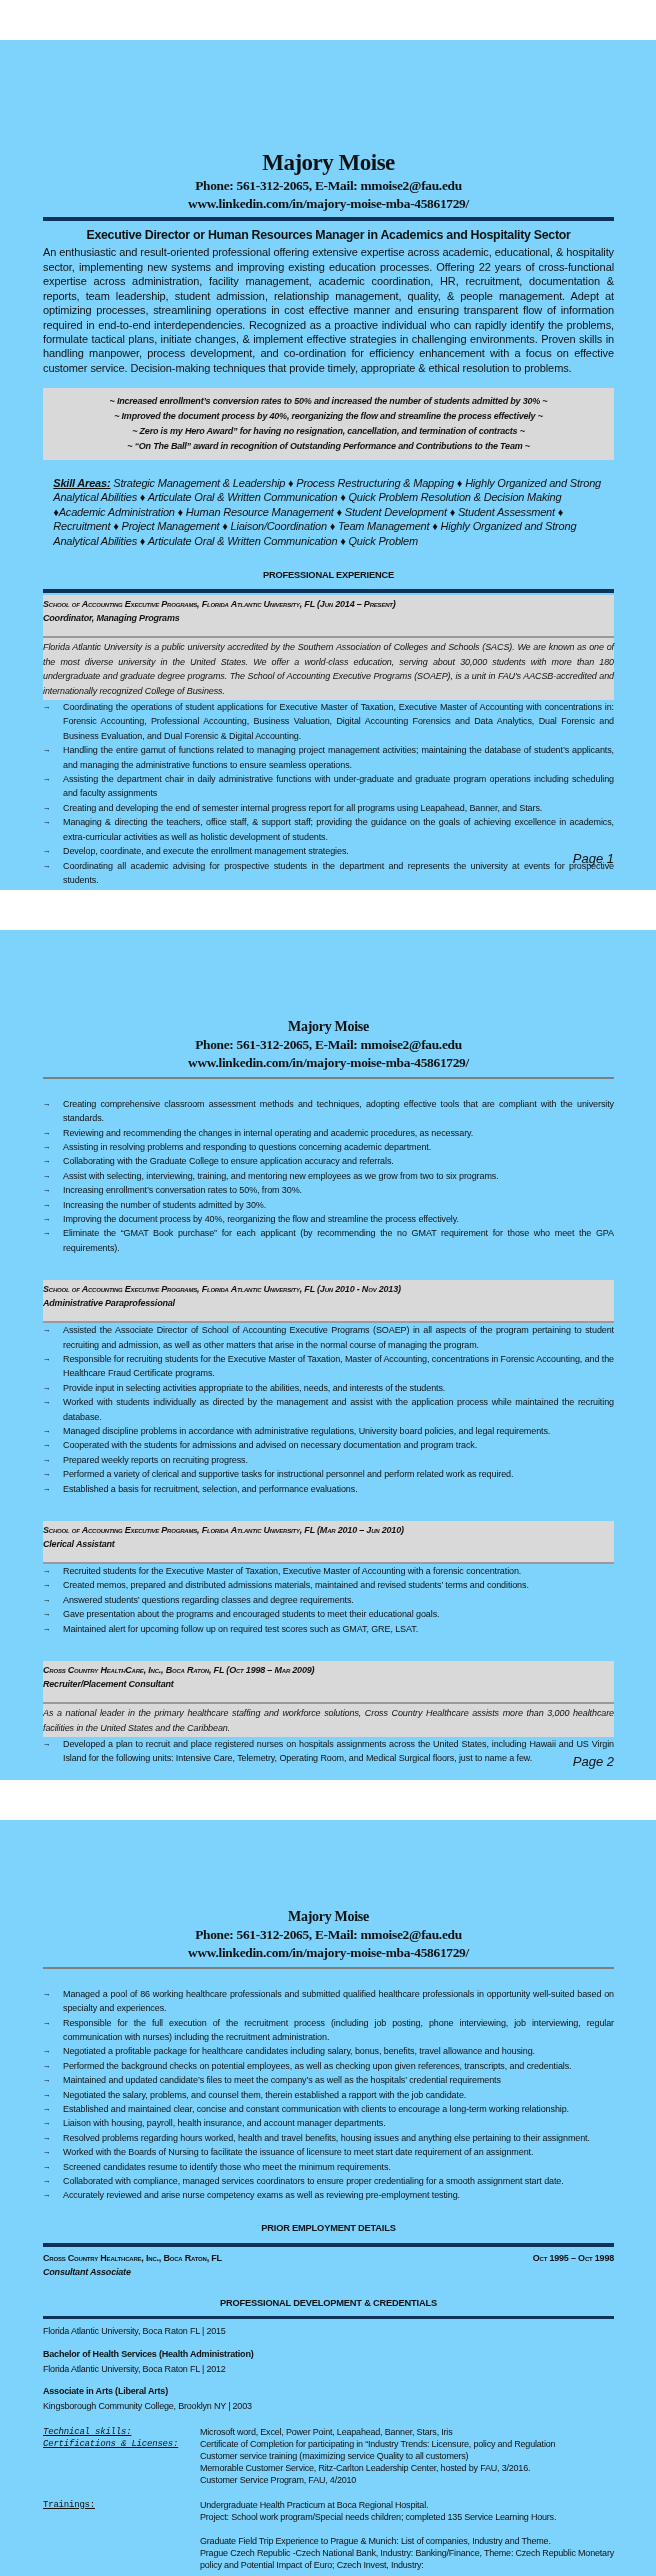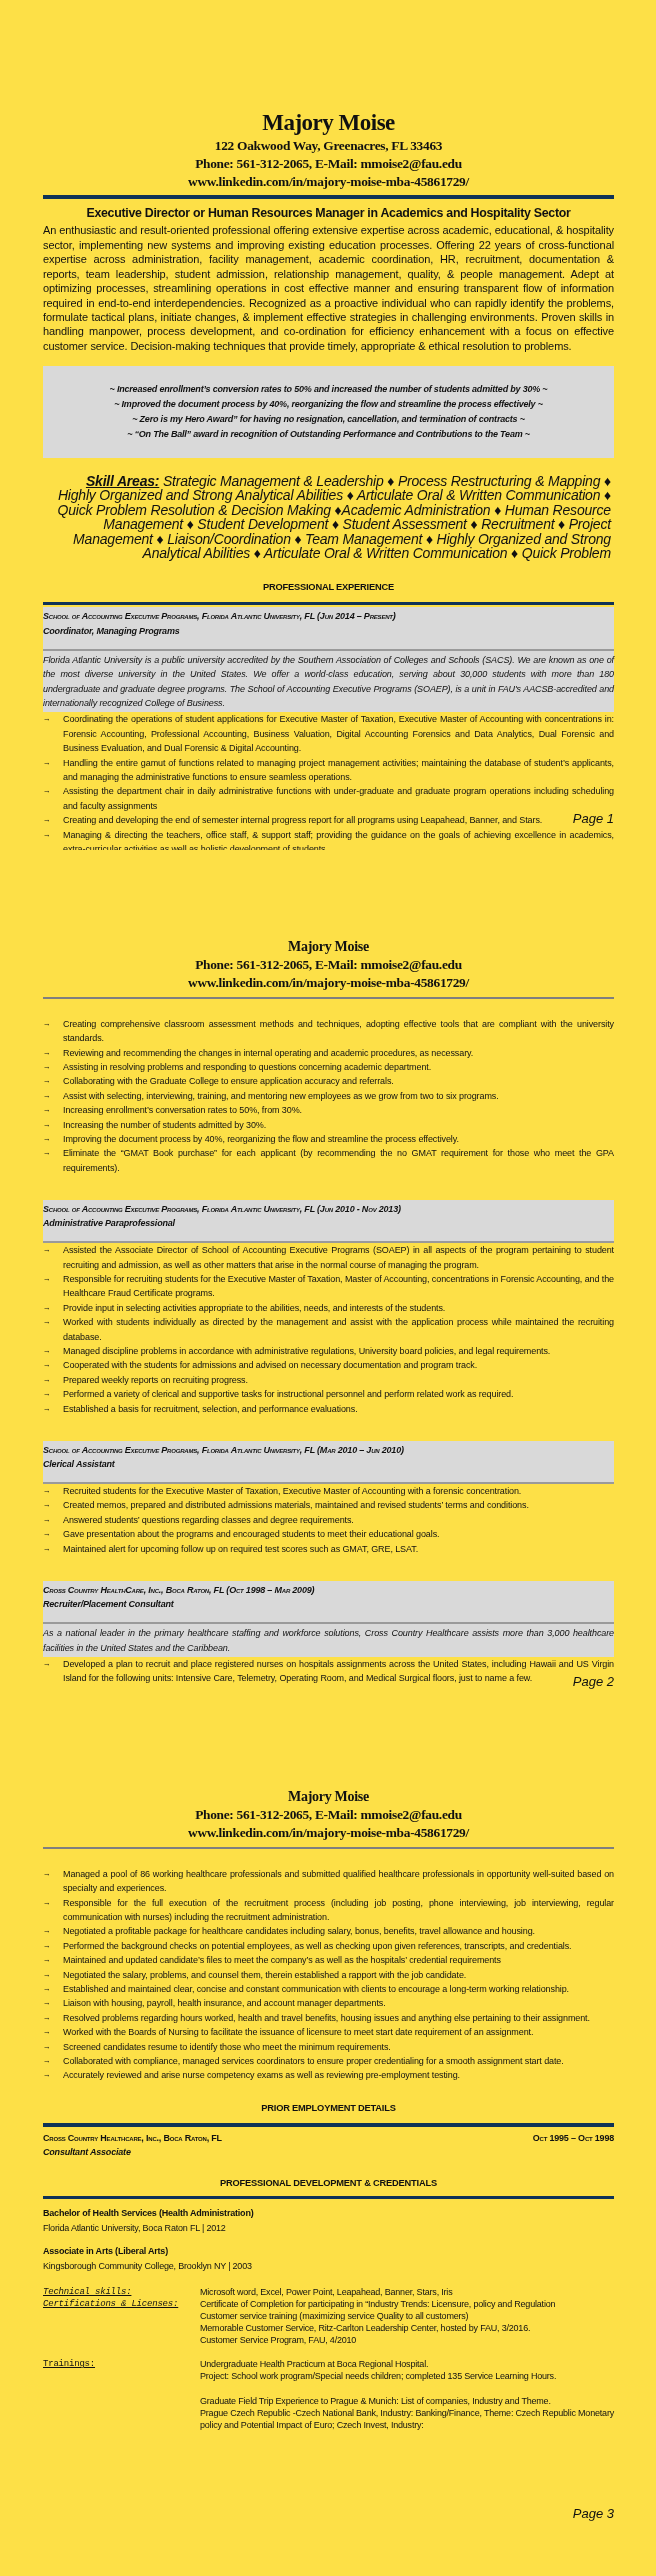--- a/index.html
+++ b/index.html
@@ -1,30 +1,30 @@
 <!DOCTYPE html>
 <html style="font-size:8.2px"><head>
 <meta charset="utf-8">
 <style>
   html, body { margin: 0; padding: 0; background: #ffffff; }
   body { width: 657px; font-family: "Liberation Sans", sans-serif; color: #111; }
-  .page { position: relative; width: 657px; height: 850px; box-sizing: border-box; padding: 0 43px; overflow: hidden; background: #fde047; }
+  .page { position: relative; width: 657px; height: 850px; box-sizing: border-box; padding: 0 43px; overflow: hidden; background: #7dd3fc; margin-top: 40px; }
   .page.first { padding-top: 108px; }
   .page.cont { padding-top: 88px; }
   .name-big { text-align: center; font-family: "Liberation Serif", serif; font-weight: bold; font-size: 23px; line-height: 29px; letter-spacing: -0.5px; }
   .contact-big { text-align: center; font-family: "Liberation Serif", serif; font-weight: bold; font-size: 13.4px; line-height: 18px; letter-spacing: -0.3px; }
   .name-small { text-align: center; font-family: "Liberation Serif", serif; font-weight: bold; font-size: 14px; line-height: 17.5px; letter-spacing: -0.3px; }
   .contact-small { text-align: center; font-family: "Liberation Serif", serif; font-weight: bold; font-size: 13.4px; line-height: 18.5px; letter-spacing: -0.3px; }
   .rule-navy { height: 3.6px; background: #0f3356; margin: 4.1px 0 0 0; }
   .rule-gray { height: 2.6px; background: #7f7f7f; margin: 4.1px 0 0 0; }
   .headline { text-align: center; font-weight: bold; font-size: 12.4px; line-height: 15.5px; margin-top: 7.2px; letter-spacing: -0.3px; }
   .summary { font-size: 11px; line-height: 14.4px; text-align: justify; margin-top: 2.1px; letter-spacing: -0.1px; }
-  .highlights { background: #d9d9d9; margin-top: 12.4px; padding: 16px 0; text-align: center; }
+  .highlights { background: #d9d9d9; margin-top: 12.4px; padding: 6px 0; text-align: center; }
   .highlights div { font-weight: bold; font-style: italic; font-size: 9px; line-height: 15px; letter-spacing: -0.2px; }
-  .skills { text-align: right; font-style: italic; font-size: 14px; line-height: 14.4px; margin: 16.5px 0 0 0; padding: 0 3.1px 0 10.3px; letter-spacing: -0.2px; }
+  .skills { text-align: left; font-style: italic; font-size: 11px; line-height: 14.4px; margin: 16.5px 0 0 0; padding: 0 3.1px 0 10.3px; letter-spacing: -0.2px; }
   .skills .label { font-weight: bold; text-decoration: underline; }
   .section-title { text-align: center; font-weight: bold; font-size: 9.3px; line-height: 12.4px; margin-top: 11.3px; letter-spacing: -0.2px; }
   .job-band { background: #d9d9d9; margin-top: 4.1px; padding: 2.1px 0 0 0; }
   .job-company { font-weight: bold; font-style: italic; font-size: 9px; line-height: 14.4px; font-variant: small-caps; letter-spacing: -0.2px; }
   .job-title { font-weight: bold; font-style: italic; font-size: 9px; line-height: 14.4px; letter-spacing: -0.2px; }
   .band-rule { height: 2.1px; background: #9a9a9a; margin-top: 10.3px; }
   .job-desc { background: #d9d9d9; font-style: italic; font-size: 9px; line-height: 14.4px; text-align: justify; padding: 2.1px 0 2.1px 0; letter-spacing: -0.1px; }
   ul.bullets { list-style: none; margin: 0; padding: 0; }
   ul.bullets li { position: relative; padding-left: 20px; font-size: 9px; line-height: 14.4px; text-align: justify; margin-bottom: 0; letter-spacing: -0.1px; }
   ul.bullets li .arrow { position: absolute; left: 0; top: 0; width: 10.3px; font-size: 7.7px; }
@@ -39,21 +39,20 @@
   .cred-label { width: 157px; flex: 0 0 157px; font-style: italic; text-decoration: underline; font-family: Liberation Mono, monospace; }
   .cred-label.plain { font-style: normal; }
   .cred-vals { flex: 1; text-align: justify; }
   .cred-vals div { margin: 0; }
 </style>
 </head>
 <body>
 
 <div class="page first">
   <div class="name-big">Majory Moise</div>
-  <div class="contact-big">122 Oakwood Way, Greenacres, FL 33463</div>
   <div class="contact-big">Phone: 561-312-2065, E-Mail: mmoise2@fau.edu</div>
   <div class="contact-big">www.linkedin.com/in/majory-moise-mba-45861729/</div>
   <div class="rule-navy"></div>
 
   <div class="headline">Executive Director or Human Resources Manager in Academics and Hospitality Sector</div>
   <div class="summary">An enthusiastic and result-oriented professional offering extensive expertise across academic, educational, &amp; hospitality sector, implementing new systems and improving existing education processes. Offering 22 years of cross-functional expertise across administration, facility management, academic coordination, HR, recruitment, documentation &amp; reports, team leadership, student admission, relationship management, quality, &amp; people management. Adept at optimizing processes, streamlining operations in cost effective manner and ensuring transparent flow of information required in end-to-end interdependencies. Recognized as a proactive individual who can rapidly identify the problems, formulate tactical plans, initiate changes, &amp; implement effective strategies in challenging environments. Proven skills in handling manpower, process development, and co-ordination for efficiency enhancement with a focus on effective customer service. Decision-making techniques that provide timely, appropriate &amp; ethical resolution to problems.</div>
 
   <div class="highlights">
     <div>~ Increased enrollment’s conversion rates to 50% and increased the number of students admitted by 30% ~</div>
     <div>~ Improved the document process by 40%, reorganizing the flow and streamline the process effectively ~</div>
@@ -181,20 +180,21 @@
   <div class="prior-row" style="margin-top:4.1px">
     <span>Cross Country Healthcare, Inc., Boca Raton, FL</span>
     <span>Oct 1995 – Oct 1998</span>
   </div>
   <div class="prior-title">Consultant Associate</div>
 
   <div class="section-title" style="margin-top:17.5px">PROFESSIONAL DEVELOPMENT &amp; CREDENTIALS</div>
   <div class="rule-navy" style="margin-top:6.2px"></div>
 
   <div class="degree" style="margin-top:5.2px">
+    <div class="degree-school">Florida Atlantic University, Boca Raton FL | 2015</div>
   </div>
   <div class="degree" style="margin-top:7.2px">
     <div class="degree-name">Bachelor of Health Services (Health Administration)</div>
     <div class="degree-school">Florida Atlantic University, Boca Raton FL | 2012</div>
   </div>
   <div class="degree" style="margin-top:7.2px">
     <div class="degree-name">Associate in Arts (Liberal Arts)</div>
     <div class="degree-school">Kingsborough Community College, Brooklyn NY | 2003</div>
   </div>
 

